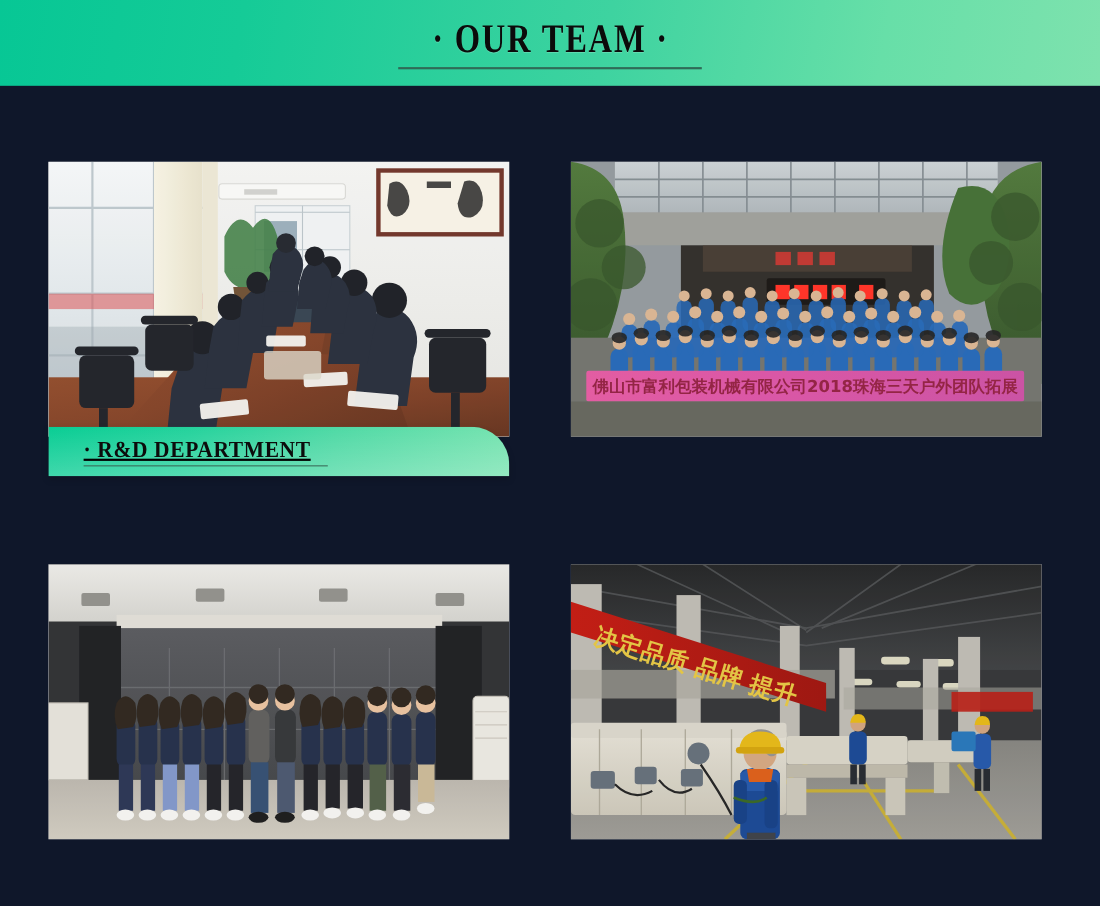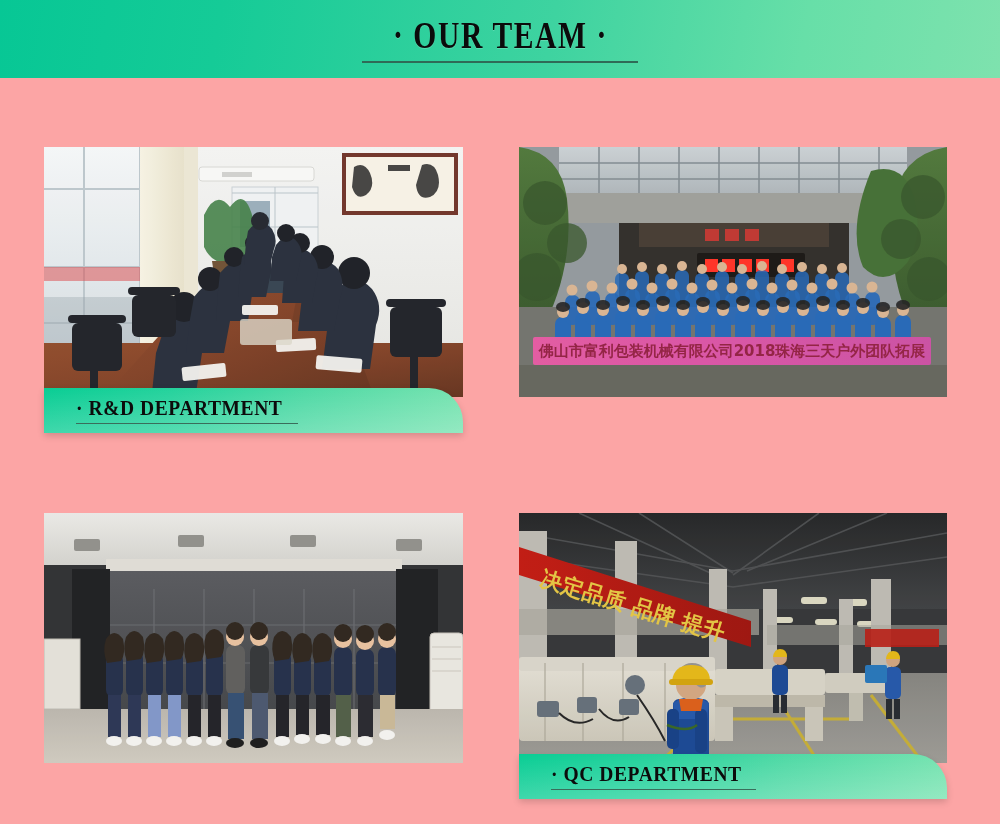--- a/index.html
+++ b/index.html
@@ -9,21 +9,21 @@
     height: 824px;
     background: #ffffff;
     font-family: "Liberation Serif", "DejaVu Serif", serif;
     overflow: hidden;
   }
 
   .page {
     position: relative;
     width: 1000px;
     height: 824px;
-    background: #fca5a5;
+    background: #0f172a;
   }
 
   
   .banner {
     position: absolute;
     left: 0;
     top: 0;
     width: 1000px;
     height: 78px;
     background: linear-gradient(100deg, #07c795 0%, #15cb97 22%, #3ed3a0 55%, #67dfa8 80%, #7ee2ae 100%);
@@ -101,20 +101,21 @@
     box-shadow: 0 3px 7px rgba(0,0,0,0.16);
     display: flex;
     align-items: center;
   }
 
   .caption-text-wrap {
     margin-left: 32px;
     padding-bottom: 4px;
     border-bottom: 1.6px solid #3a6d5b;
     line-height: 1;
+    text-decoration: underline;
   }
 
   .caption-text {
     display: block;
     font-family: "Liberation Serif", "DejaVu Serif", serif;
     font-weight: bold;
     font-size: 21px;
     letter-spacing: 0.6px;
     color: #0c0c0c;
     white-space: nowrap;
@@ -670,21 +671,16 @@
               <rect x="366" y="154" width="16" height="32" rx="5" fill="#2a5fb4"></rect>
               <circle cx="374" cy="147" r="7" fill="#ddae86"></circle>
               <path d="M367 146 q1 -8 7 -8 q7 0 7 8z" fill="#f2c31c"></path>
               <rect x="367" y="186" width="6" height="20" fill="#2b2f36"></rect>
               <rect x="375" y="186" width="6" height="20" fill="#2b2f36"></rect>
             </g>
             <rect x="346" y="152" width="22" height="18" rx="2" fill="#2d7fc4"></rect>
             <rect x="0" y="0" width="428" height="250" fill="#000000" opacity="0.06"></rect>
           </svg>
         </div>
-        <div class="caption">
-          <span class="caption-text-wrap">
-            <span class="caption-text">· QC DEPARTMENT</span>
-          </span>
-        </div>
       </div>
     </div>
   </div>
 </div>
 
 </body></html>

